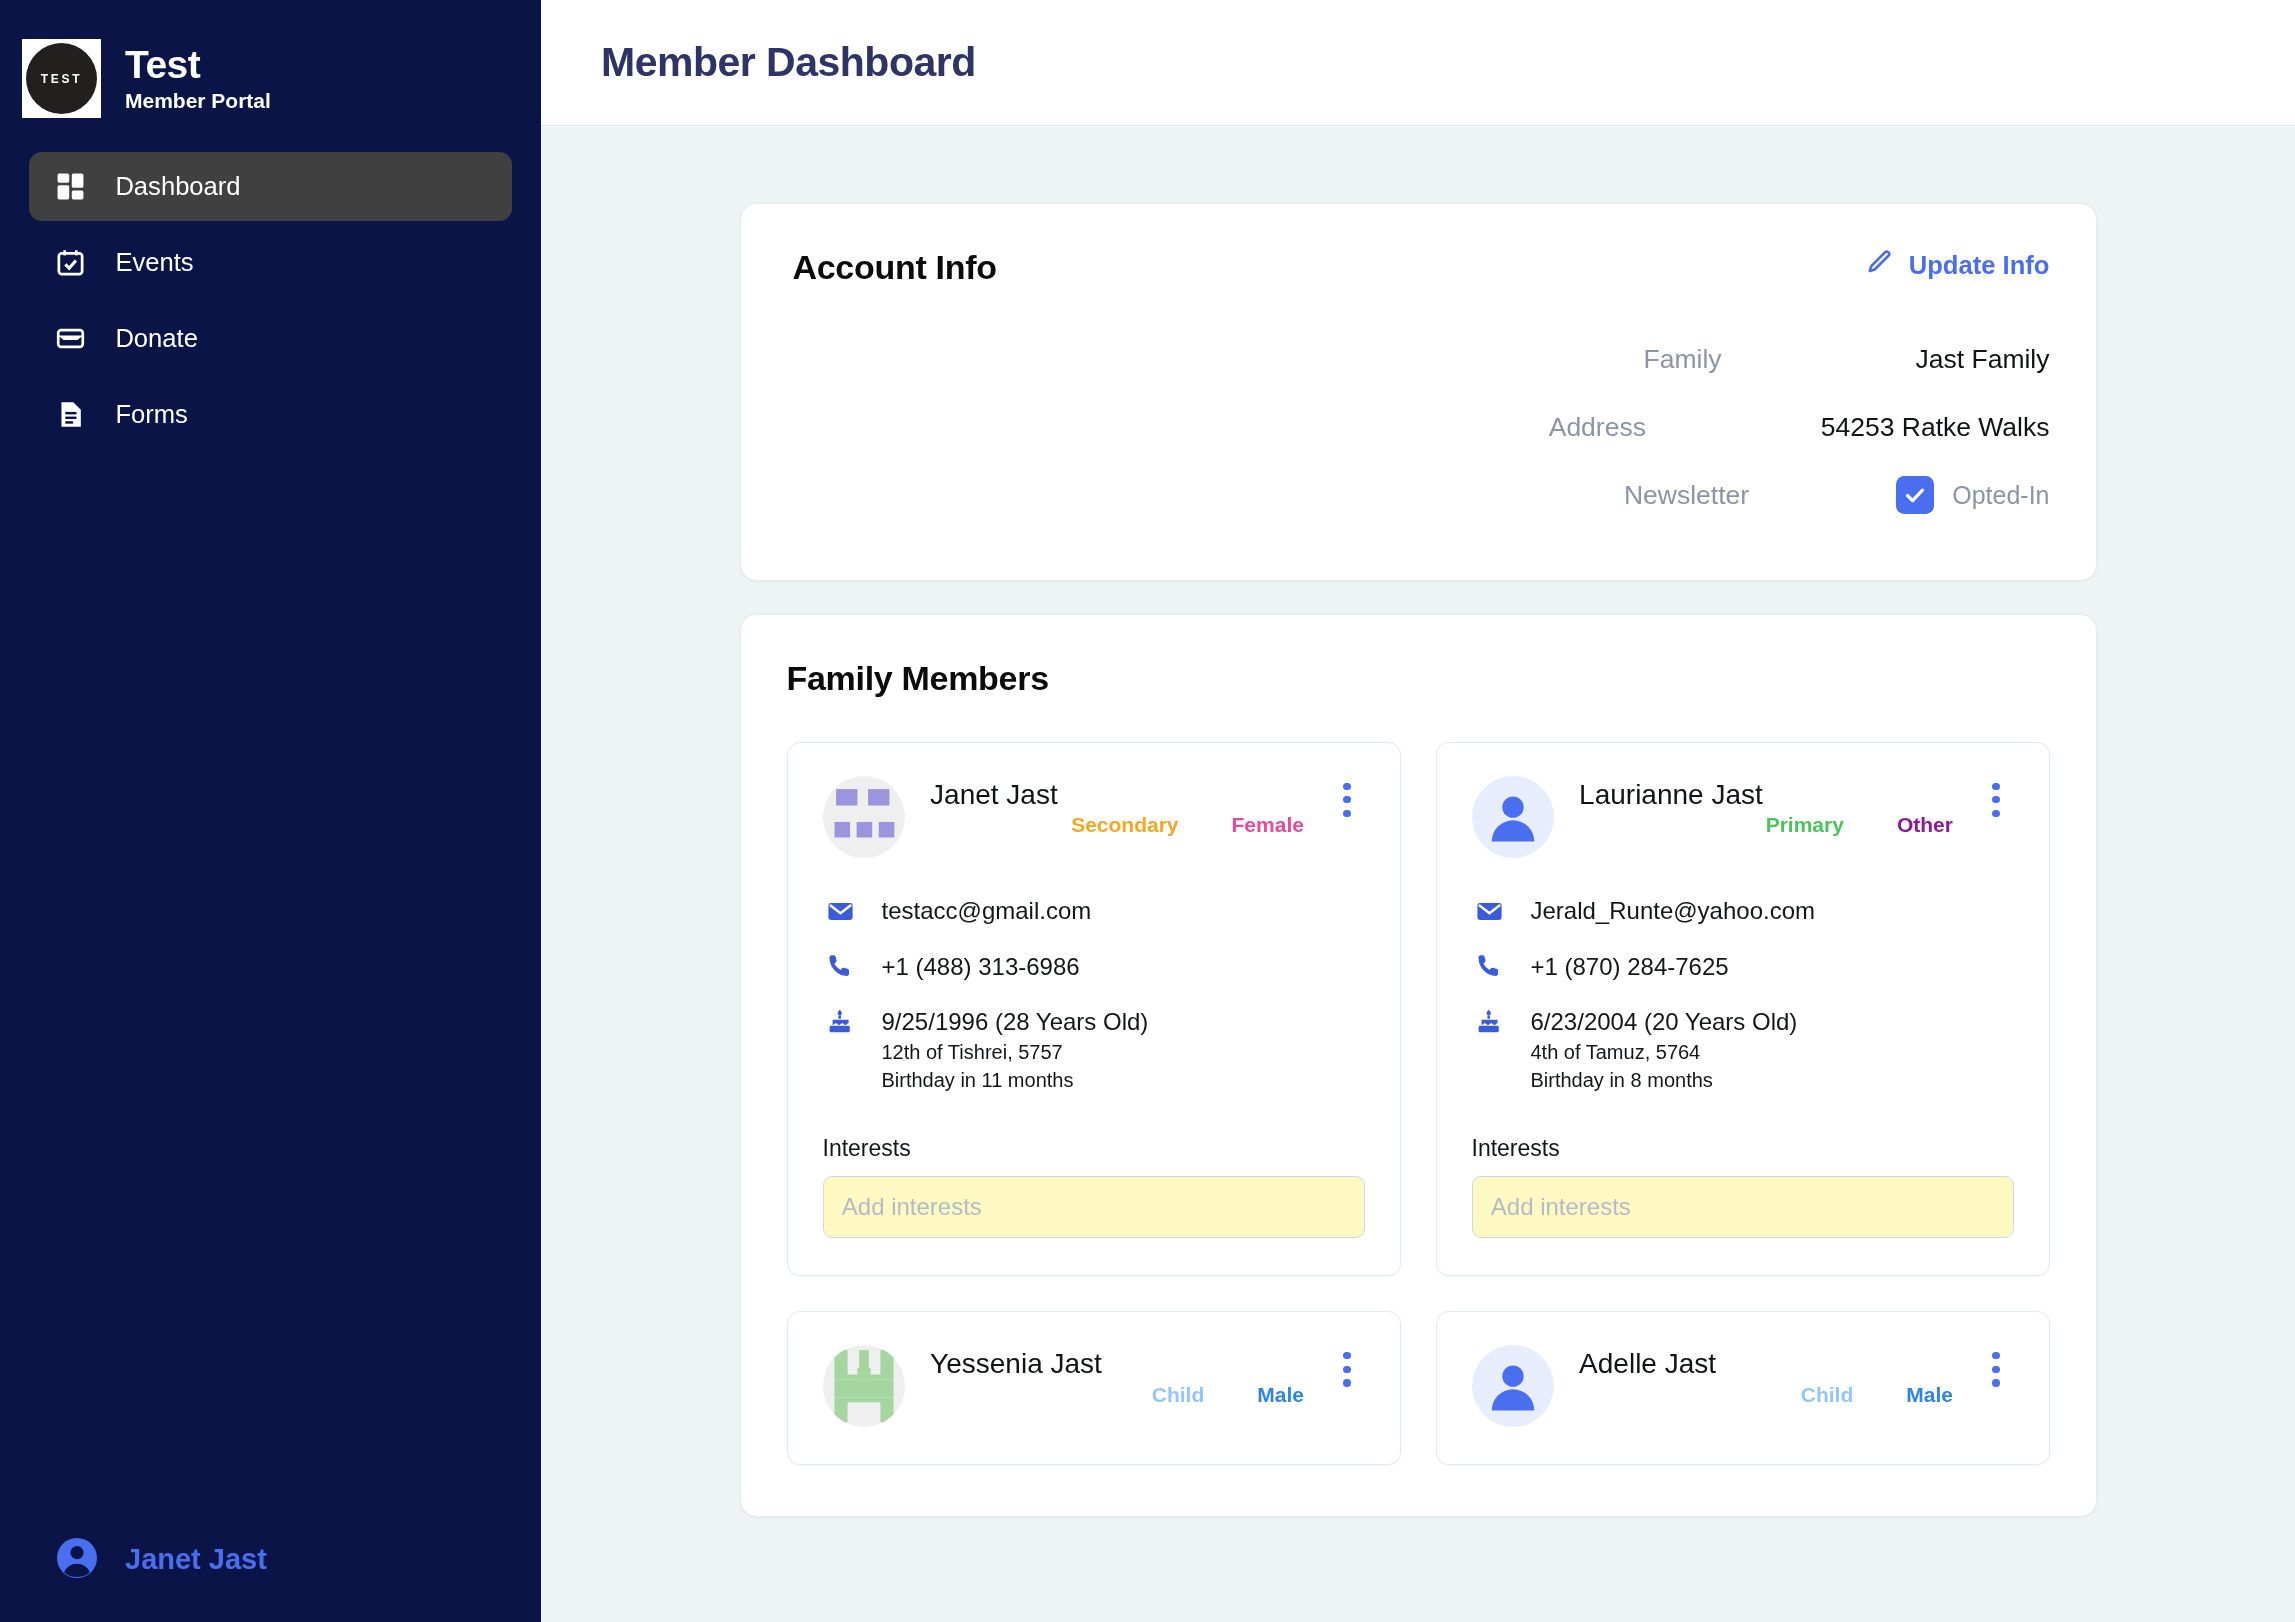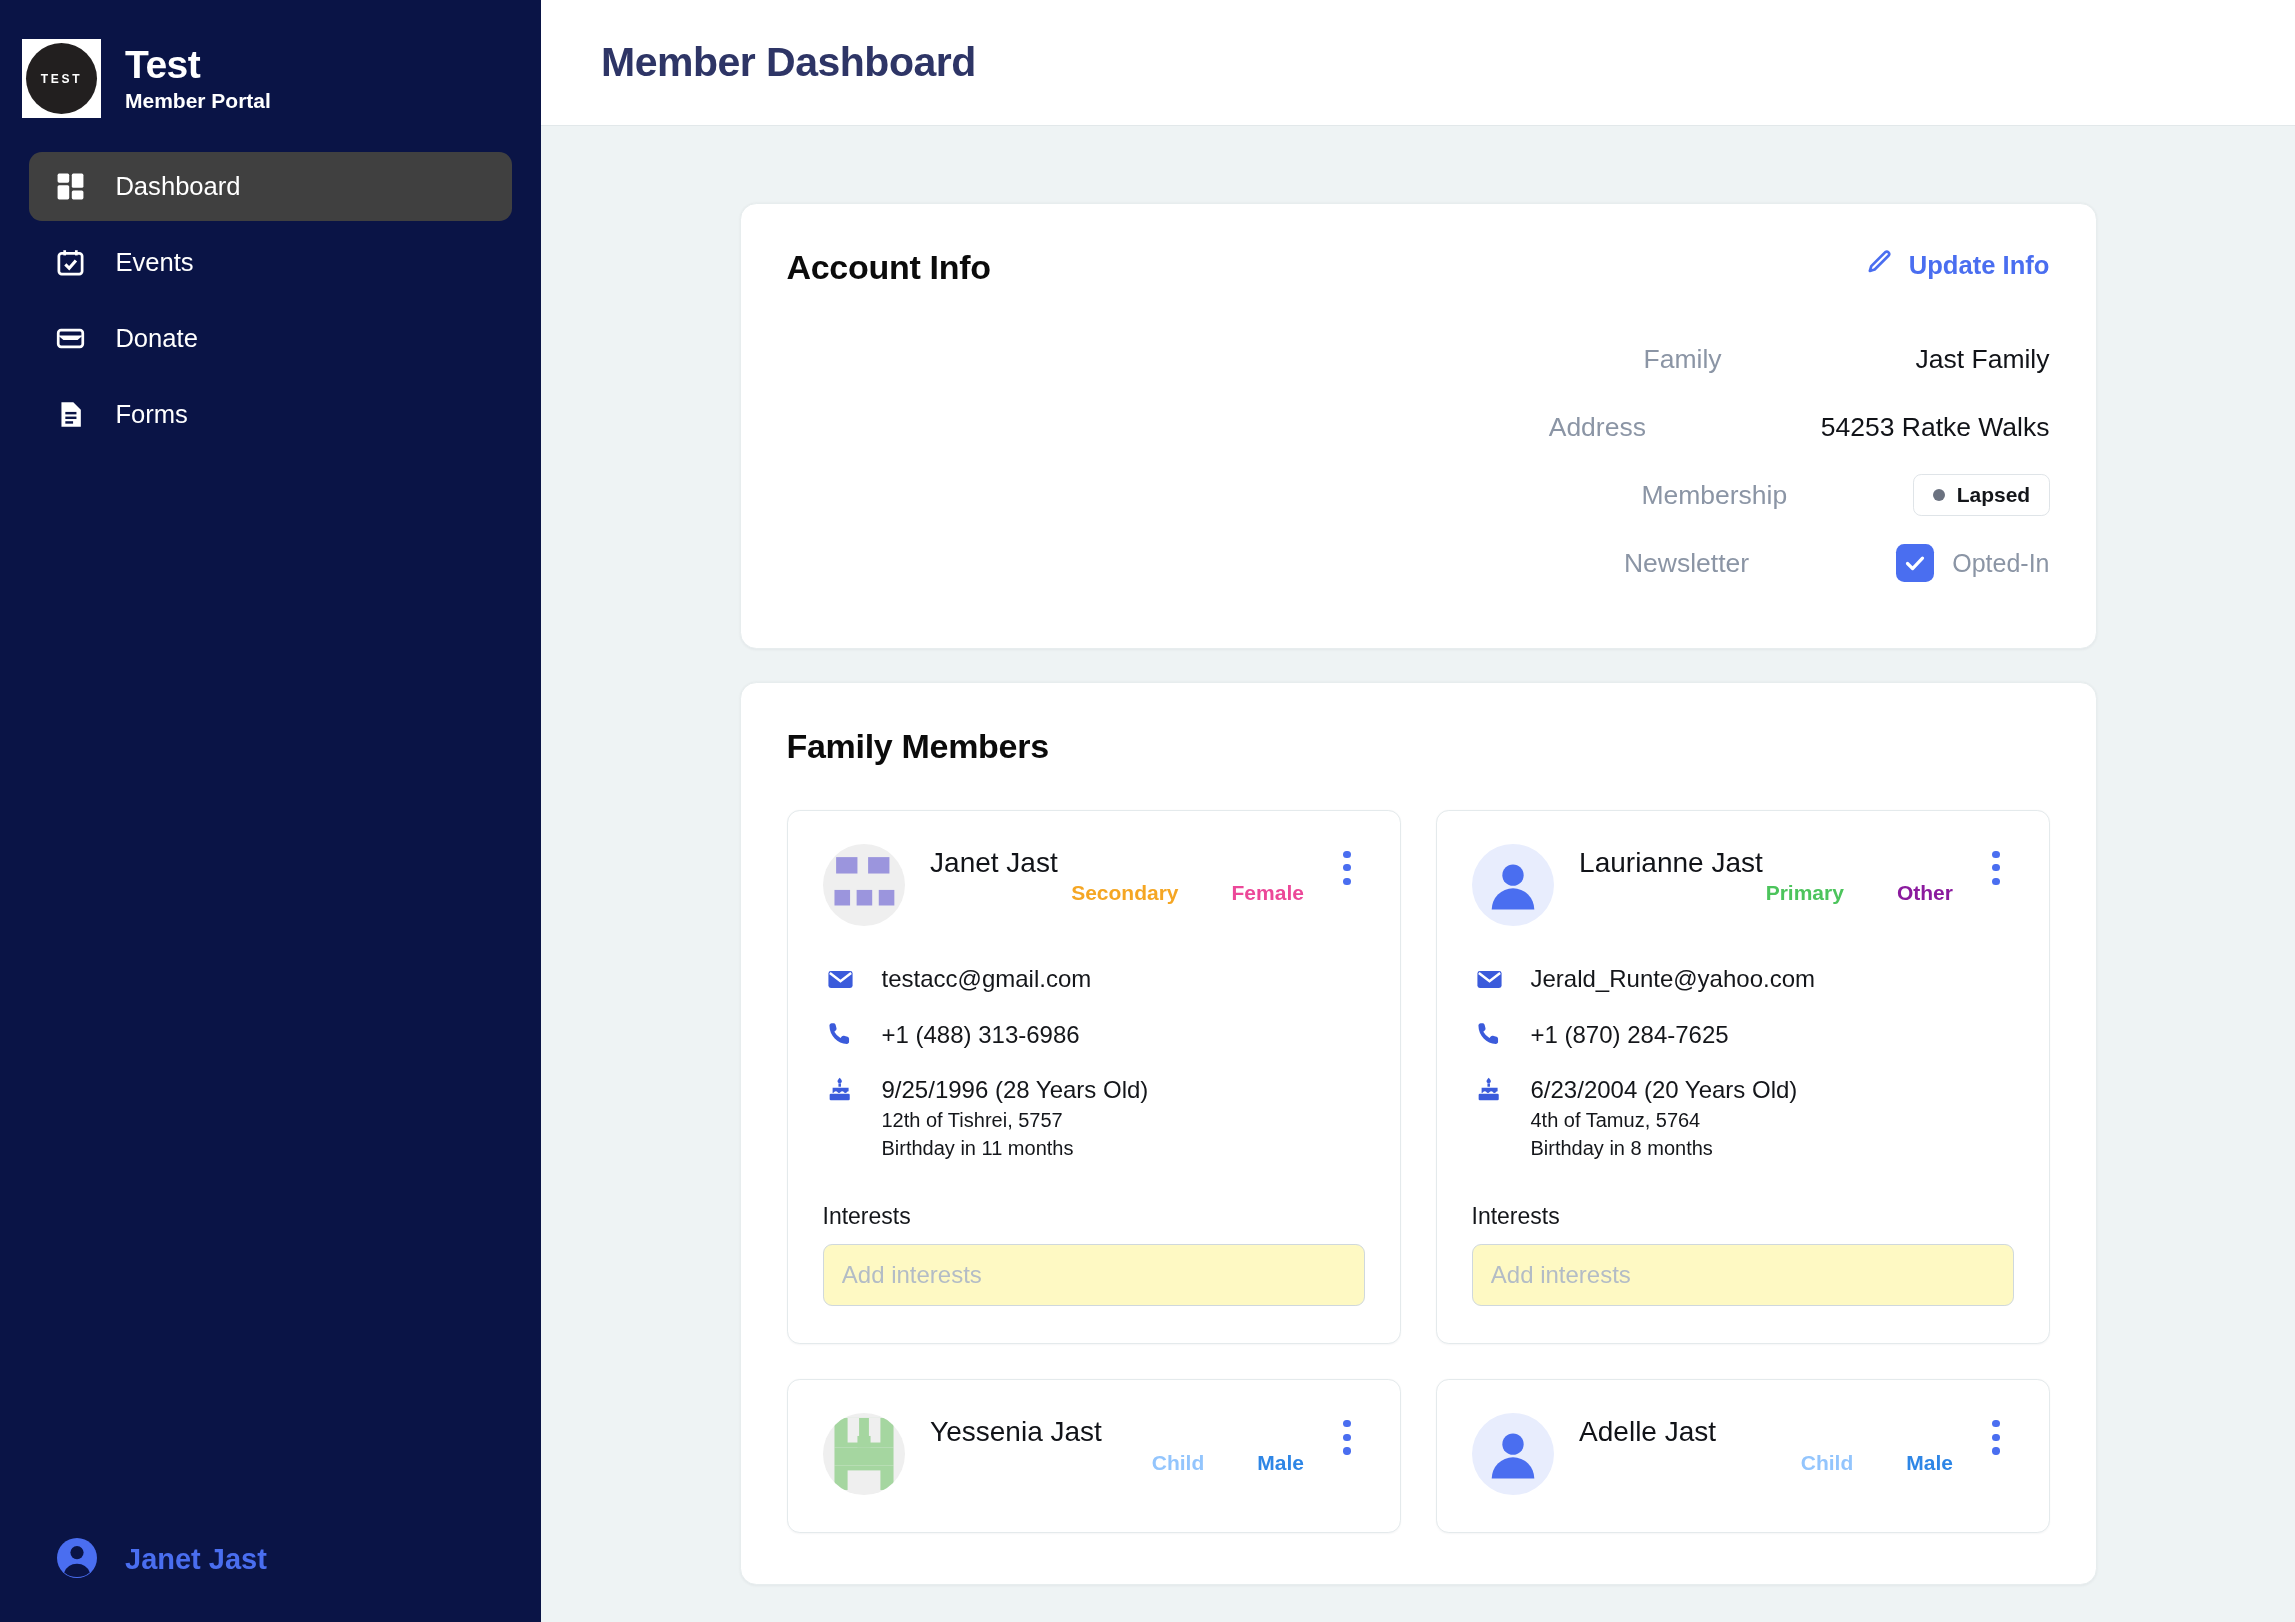--- a/index.html
+++ b/index.html
@@ -71,21 +71,21 @@
 
   .card {
     background: #ffffff; border-radius: 16.4px;
     border: 0.9px solid #e7edee;
     box-shadow: 0 0.9px 2.7px rgba(16,24,40,0.05);
     margin-bottom: 33px;
   }
   .card-pad { padding: 44px 46px 51px 46px; }
 
   .card-head { display: flex; align-items: flex-start; justify-content: space-between; }
-  .card-title { font-size: 34px; font-weight: 700; color: #0b0b0b; letter-spacing: -0.3px; }
+  .card-title { font-size: 34px; font-weight: 700; color: #0b0b0b; letter-spacing: -0.3px; margin-left: 6px; }
   .update-link {
     display: flex; align-items: center; gap: 14.6px;
     color: #4a6ef0; font-size: 25.6px; font-weight: 700;
     cursor: pointer;
   }
 
   .info-rows { margin-top: 38px; display: flex; flex-direction: column; align-items: flex-end; }
   .info-row { display: flex; align-items: center; min-height: 68px; }
   .info-label { width: 272px; flex: 0 0 272px; color: #8b95a5; font-size: 26.5px; }
   .info-value { color: #111318; font-size: 26.5px; }
@@ -261,27 +261,20 @@
               <div class="info-row">
                 <span class="info-label">Family</span>
                 <span class="info-value">Jast Family</span>
               </div>
 
               <div class="info-row">
                 <span class="info-label">Address</span>
                 <span class="info-value">54253 Ratke Walks</span>
               </div>
 
-              <div class="info-row">
-                <span class="info-label">Membership</span>
-                <span class="badge-pill">
-                  <i class="badge-dot"></i>
-                  <span>Lapsed</span>
-                </span>
-              </div>
 
               <div class="info-row">
                 <span class="info-label">Newsletter</span>
                 <span class="checkbox-row">
                   <span class="checkbox">
                     <svg viewBox="0 0 24 24" width="24" height="24" fill="none" stroke="#ffffff" stroke-width="3.2" stroke-linecap="round" stroke-linejoin="round">
                       <polyline points="4.5,12.5 9.6,17.6 19.5,7.2"></polyline>
                     </svg>
                   </span>
                   <span class="checkbox-label">Opted-In</span>

